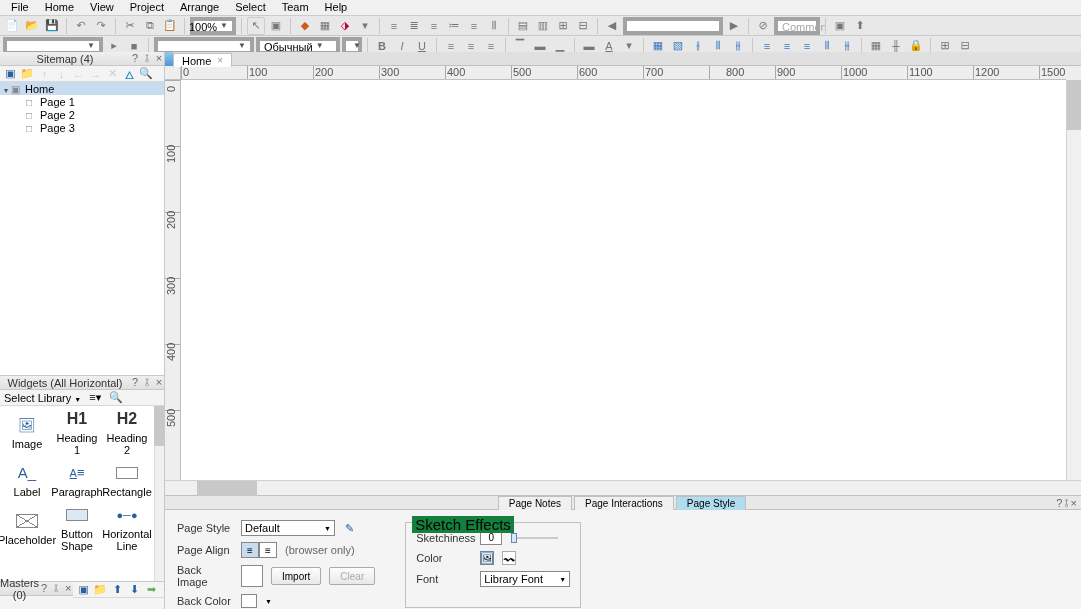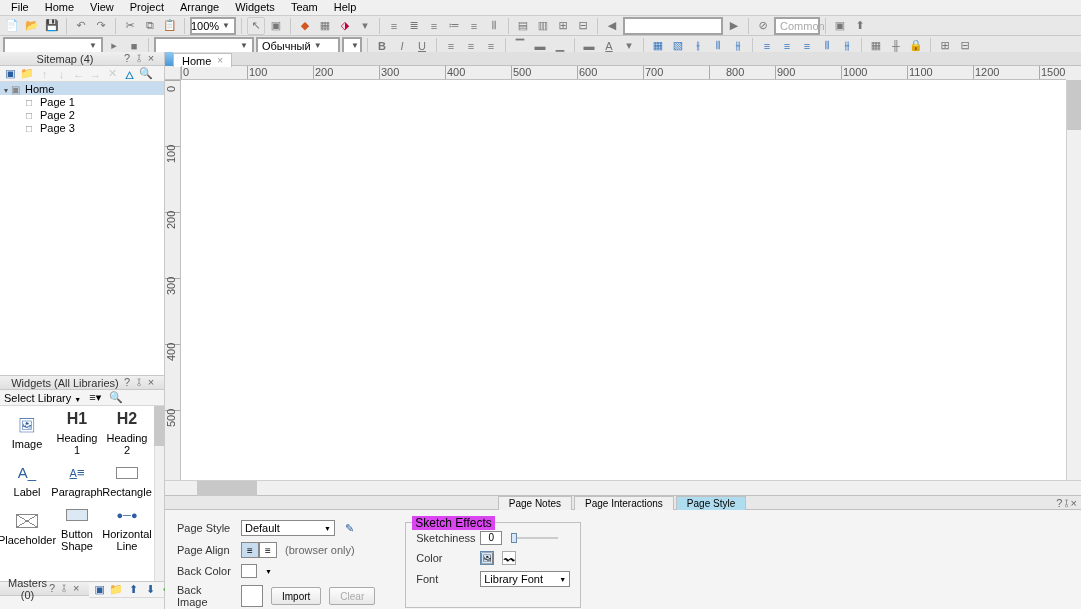--- a/index.html
+++ b/index.html
@@ -7,34 +7,34 @@
 
 
 .menubar { height: 16px; background: #f0f0f0; display: flex; padding: 0 3px; border-bottom: 1px solid #ccc; }
 .menubar span { padding: 1px 8px; cursor: default; }
 
 
 .toolbar { height: 20px; background: #e8e8e8; display: flex; align-items: center; padding: 2px 3px; gap: 2px; border-bottom: 1px solid #c8c8c8; }
 .tb-btn { width: 18px; height: 18px; display: inline-flex; align-items: center; justify-content: center; border: 1px solid transparent; border-radius: 2px; cursor: pointer; color: #777; }
 .tb-btn.outlined { border-color: #ccc; }
 .tb-sep { width: 1px; height: 16px; background: #c8c8c8; margin: 0 3px; }
-.tb-box { height: 18px; border: 2px solid #a3a3a3; background: #fff; padding: 0 4px; display: inline-flex; align-items: center; }
+.tb-box { height: 18px; border: 4px solid #a3a3a3; background: #fff; padding: 0 4px; display: inline-flex; align-items: flex-start; }
 .zoom-box { width: 46px; justify-content: flex-end; }
 .dd-arrow { margin-left: 3px; font-size: 8px; color: #555; }
 .drop-tool { width: 100px; }
 .font-sel { width: 84px; }
 .size-sel { width: 20px; }
 
 
 .main { position: absolute; top: 52px; bottom: 0; left: 0; right: 0; display: flex; }
 
 
 .leftcol { width: 165px; display: flex; flex-direction: column; background: #f4f4f4; border-right: 1px solid #c8c8c8; }
 
-.panel-hdr { height: 14px; background: linear-gradient(#f0f0f0,#e0e0e0); border-bottom: 1px solid #c8c8c8; display: flex; align-items: center; padding: 0 8px; font-size: 10px; color: #333; position: relative; }
+.panel-hdr { height: 14px; background: linear-gradient(#f0f0f0,#e0e0e0); border-bottom: 1px solid #c8c8c8; display: flex; align-items: center; padding: 0 0; font-size: 10px; color: #333; position: relative; }
 .panel-hdr .title { flex: 1; text-align: center; }
 .panel-hdr .ctrls { display: flex; gap: 2px; font-size: 9px; color: #666; }
 .panel-hdr .ctrls span { width: 10px; text-align: center; cursor: pointer; }
 
 .panel-tb { height: 16px; display: flex; align-items: center; padding: 2px 4px; gap: 4px; border-bottom: 1px solid #d8d8d8; }
 .mini-btn { width: 13px; height: 13px; display: inline-flex; align-items: center; justify-content: center; font-size: 11px; cursor: pointer; }
 
 .tree { flex: 1; background: #fff; overflow: auto; font-size: 11px; }
 .tree-row { height: 13px; display: flex; align-items: center; padding-left: 4px; gap: 3px; cursor: default; }
 .tree-row.sel { background: #c8dcf0; }
@@ -98,36 +98,36 @@
 .prop-sel { width: 94px; height: 16px; border: 1px solid #888; background: #fff; font-size: 10px; padding: 0 3px; display: flex; align-items: center; justify-content: space-between; }
 .prop-sel .ar { font-size: 7px; }
 .prop-swatch { width: 16px; height: 14px; border: 1px solid #888; background: #fff; }
 .prop-btn { height: 18px; padding: 0 10px; border: 1px solid #aaa; background: linear-gradient(#fdfdfd,#e8e8e8); border-radius: 2px; font-size: 10px; display: inline-flex; align-items: center; cursor: pointer; }
 .prop-btn.dis { color: #aaa; }
 .btn-grp { display: flex; }
 .btn-grp .al { width: 18px; height: 16px; border: 1px solid #888; display: flex; align-items: center; justify-content: center; font-size: 10px; background: #fff; }
 .btn-grp .al.sel { background: #c8dcf0; }
 
 .fieldset { border: 1px solid #c0c0c0; padding: 8px 10px; position: relative; margin-top: 2px; }
-.fieldset .legend { position: absolute; top: -7px; left: 6px; background: #d946ef; padding: 0 3px; font-size: 12px; }
+.fieldset .legend { position: absolute; top: -7px; left: 6px; background: #15803d; padding: 0 3px; font-size: 15px; }
 .num-inp { width: 22px; height: 14px; border: 1px solid #888; background: #fff; font-size: 10px; text-align: center; }
 .slider-track { width: 44px; height: 2px; background: #ccc; position: relative; margin-left: 4px; }
 .slider-thumb { position: absolute; left: -3px; top: -4px; width: 6px; height: 10px; background: #d8e8f8; border: 1px solid #68a; }
 .sw-sel { width: 14px; height: 14px; border: 1px solid #68a; background: #d8e8f8; display: inline-flex; align-items: center; justify-content: center; }
 </style>
 </head>
 <body>
 
 <div class="menubar">
   <span>File</span>
   <span>Home</span>
   <span>View</span>
   <span>Project</span>
   <span>Arrange</span>
-  <span>Widgets</span>
+  <span>Select</span>
   <span>Team</span>
   <span>Help</span>
 </div>
 
 <div class="toolbar">
   <span class="tb-btn">📄</span>
   <span class="tb-btn">📂</span>
   <span class="tb-btn">💾</span>
   <span class="tb-sep"></span>
   <span class="tb-btn">↶</span>
@@ -273,21 +273,21 @@
         <span>Page 2</span>
       </div>
       <div class="tree-row ind1">
         <span class="tree-ico page-ico"></span>
         <span>Page 3</span>
       </div>
     </div>
 
     <div class="wid-panel">
       <div class="panel-hdr">
-        <span class="title">Widgets (All Libraries)</span>
+        <span class="title">Widgets (All Horizontal)</span>
         <span class="ctrls">
           <span>?</span>
           <span>⫱</span>
           <span>×</span>
         </span>
       </div>
       <div class="wid-tb">
         <span><span>Select Library</span> <span style="font-size:7px">▼</span></span>
         <span style="margin-left:4px">≡▾</span>
         <span class="mini-btn" style="color:#2c5fa0;margin-left:4px">🔍</span>
@@ -468,29 +468,29 @@
           </div>
           <div class="prop-row">
             <span class="prop-lbl">Page Align</span>
             <span class="btn-grp">
               <span class="al sel">≡</span>
               <span class="al">≡</span>
             </span>
             <span style="color:#666">(browser only)</span>
           </div>
           <div class="prop-row">
-            <span class="prop-lbl">Back Color</span>
-            <span class="prop-swatch"></span>
-            <span style="font-size:7px">▼</span>
-          </div>
-          <div class="prop-row">
             <span class="prop-lbl">Back Image</span>
             <span class="prop-swatch" style="height:22px;width:22px"></span>
             <span class="prop-btn">Import</span>
             <span class="prop-btn dis">Clear</span>
+          </div>
+          <div class="prop-row">
+            <span class="prop-lbl">Back Color</span>
+            <span class="prop-swatch"></span>
+            <span style="font-size:7px">▼</span>
           </div>
         </div>
 
         <div class="fieldset">
           <span class="legend">Sketch Effects</span>
           <div class="prop-col">
             <div class="prop-row">
               <span class="prop-lbl" style="width:56px">Sketchiness</span>
               <span class="num-inp">0</span>
               <span class="slider-track">

